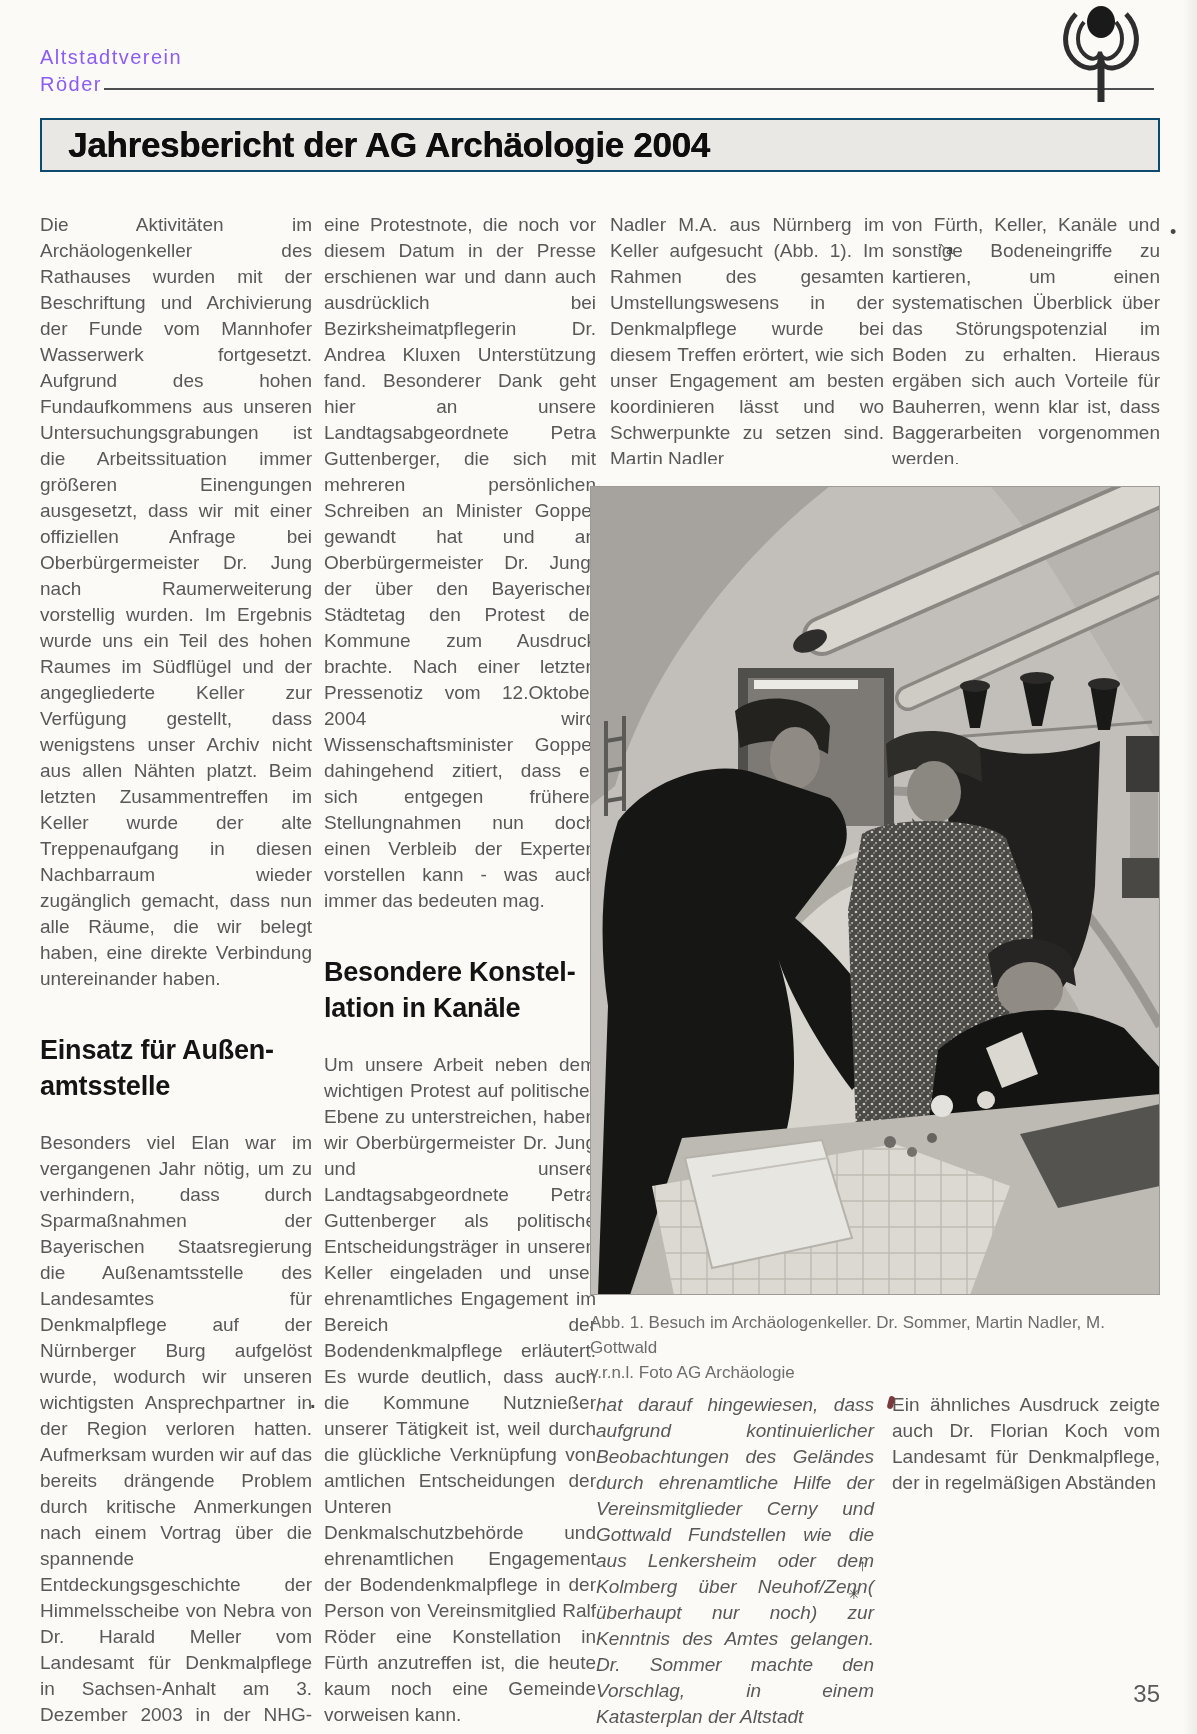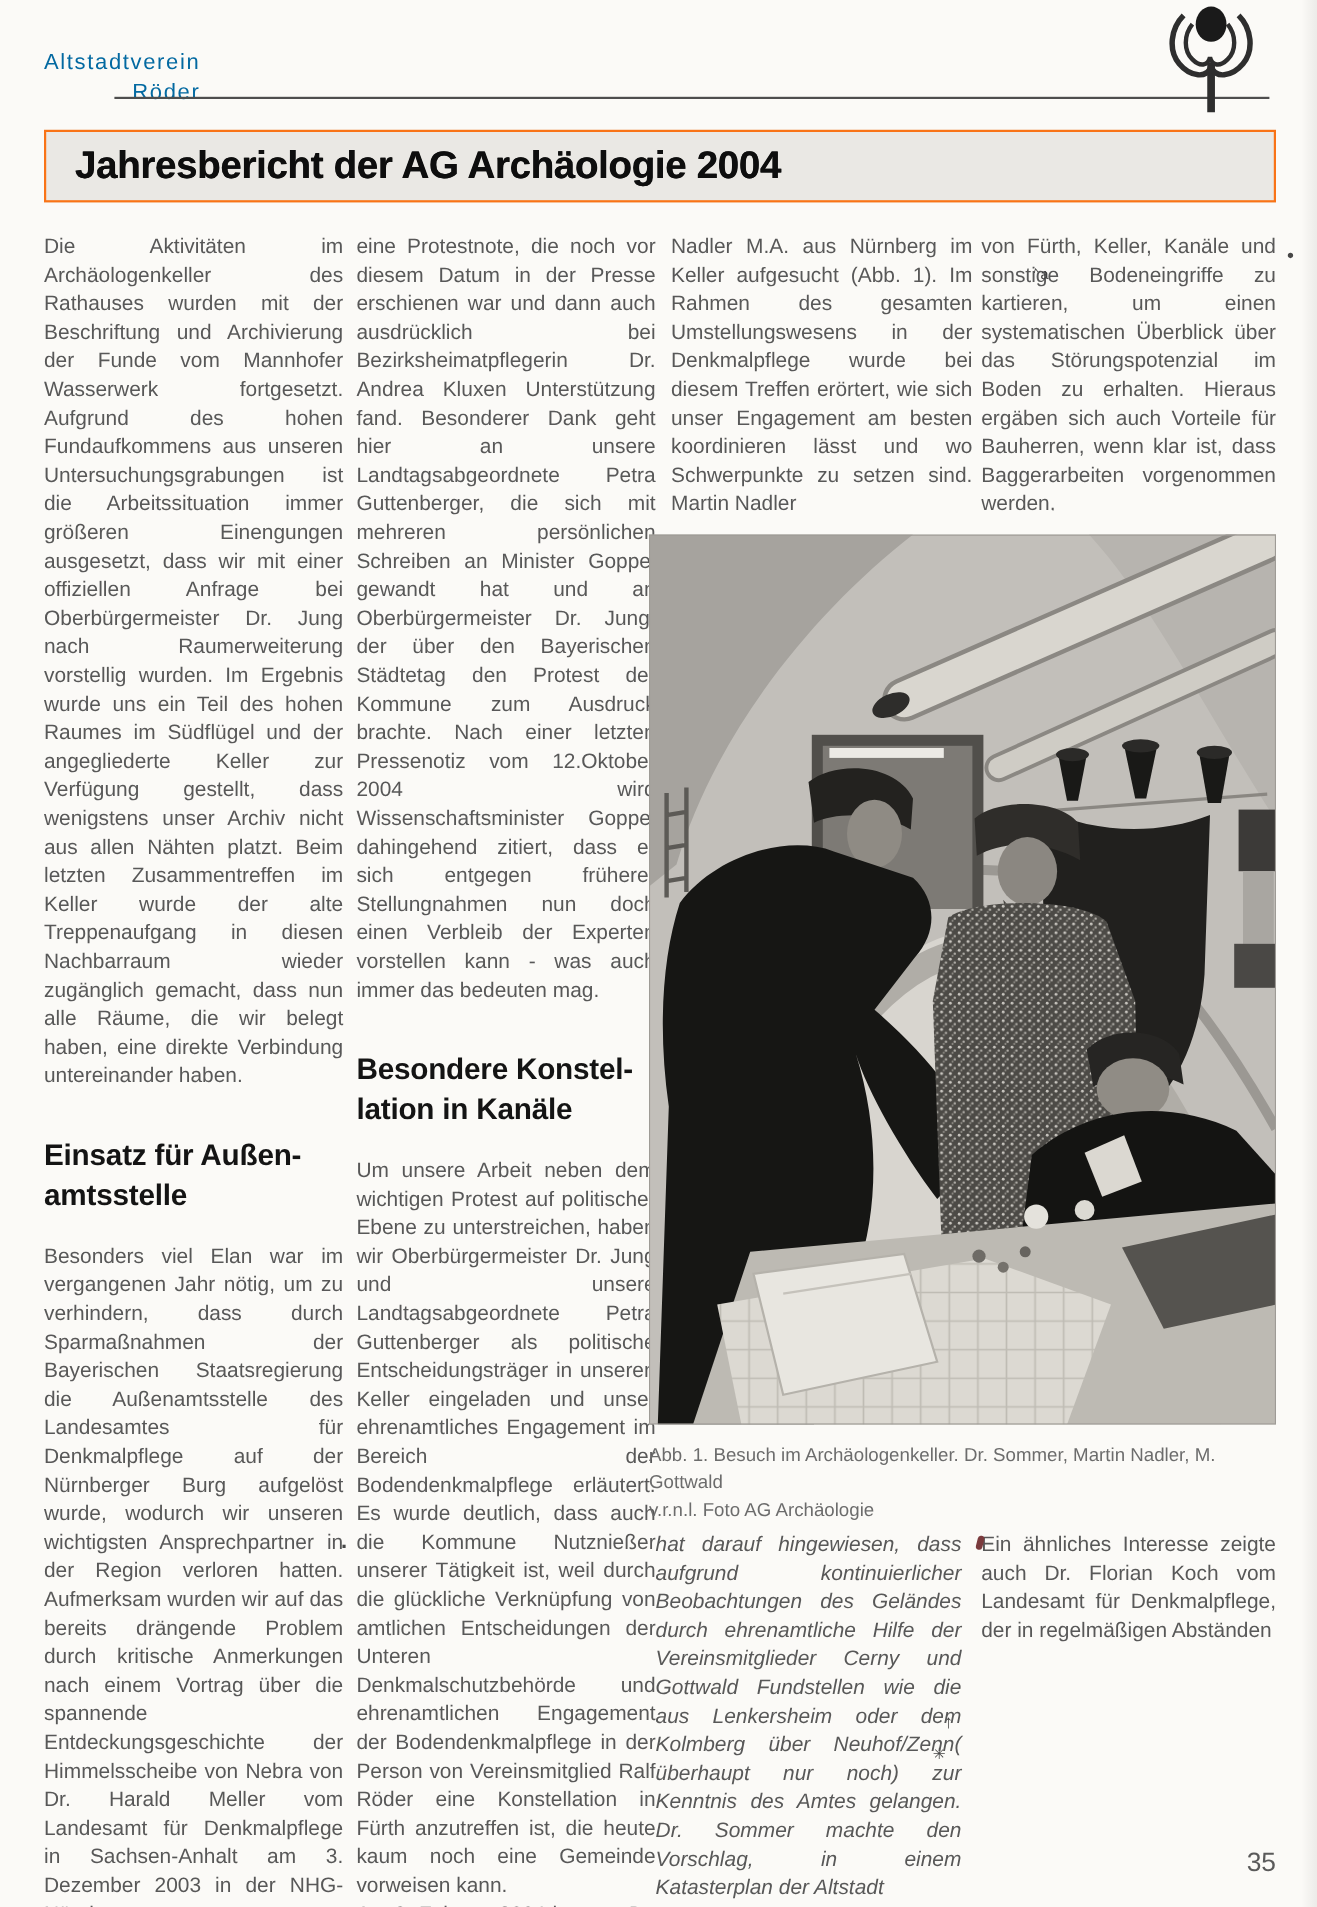--- a/index.html
+++ b/index.html
@@ -7,27 +7,27 @@
     position:relative;width:1197px;height:1734px;margin:0 auto;
     background:#fbfaf7;overflow:hidden;
     font-family:"Liberation Sans",sans-serif;color:#565656;
   }
   #page::after{
     content:"";position:absolute;top:0;right:0;width:14px;height:100%;
     background:linear-gradient(to right,rgba(0,0,0,0),rgba(0,0,0,.06));
     pointer-events:none;
   }
   .org{position:absolute;left:40px;top:44px;font-size:20px;line-height:27px;
-       letter-spacing:1.5px;color:#0369a1;text-align:right;}
+       letter-spacing:1.5px;color:#8b5cf6;}
   .rule{position:absolute;left:104px;top:88px;width:1050px;height:0;
         border-top:2px solid #4e4e4e;}
   .logo{position:absolute;left:1062px;top:2px;width:78px;height:102px;}
   .titlebar{
-    position:absolute;left:40px;top:118px;width:1120px;height:66px;
-    background:#eae8e4;border:2px solid #f97316;box-sizing:border-box;
+    position:absolute;left:40px;top:118px;width:1120px;height:54px;
+    background:#eae8e4;border:2px solid #0c4a6e;box-sizing:border-box;
     display:flex;align-items:center;
   }
   .titlebar h1{
     margin:0 0 0 26px;font-size:35px;font-weight:bold;color:#0e0e0e;
     letter-spacing:-.3px;text-shadow:.4px 0 0 #0e0e0e;
   }
   .col{position:absolute;font-size:19px;line-height:26px;text-align:justify;
        color:#585858;}
   .col p{margin:0;}
   .col h2{margin:40px 0 26px 0;font-size:27px;line-height:36px;font-weight:bold;
@@ -174,21 +174,21 @@
 
   <div class="caption">
     <div>Abb. 1. Besuch im Archäologenkeller. Dr. Sommer, Martin Nadler, M. Gottwald</div>
     <div>v.r.n.l. Foto AG Archäologie</div>
   </div>
 
   <div id="col3bot" class="col">
     <p>hat darauf hingewiesen, dass aufgrund kontinuierlicher Beobachtungen des Geländes durch ehrenamtliche Hilfe der Vereinsmitglieder Cerny und Gottwald Fundstellen wie die aus Lenkersheim oder dem Kolmberg über Neuhof/Zenn( überhaupt nur noch) zur Kenntnis des Amtes gelangen. Dr. Sommer machte den Vorschlag, in einem Katasterplan der Altstadt</p>
   </div>
   <div id="col4bot" class="col">
-    <p>Ein ähnliches Interesse zeigte auch Dr. Florian Koch vom Landesamt für Denkmalpflege, der in regelmäßigen Abständen</p>
+    <p>Ein ähnliches Ausdruck zeigte auch Dr. Florian Koch vom Landesamt für Denkmalpflege, der in regelmäßigen Abständen</p>
   </div>
 
   <span class="mark" id="mark-bullet">•</span>
   <span class="mark" id="mark-caret">‸</span>
   <span class="mark" id="mark-a">a</span>
   <span class="mark" id="mark-dot">.</span>
   <span class="mark" id="mark-arrow">↑</span>
   <span class="mark" id="mark-star">✳</span>
   <span id="mark-red"></span>
 

